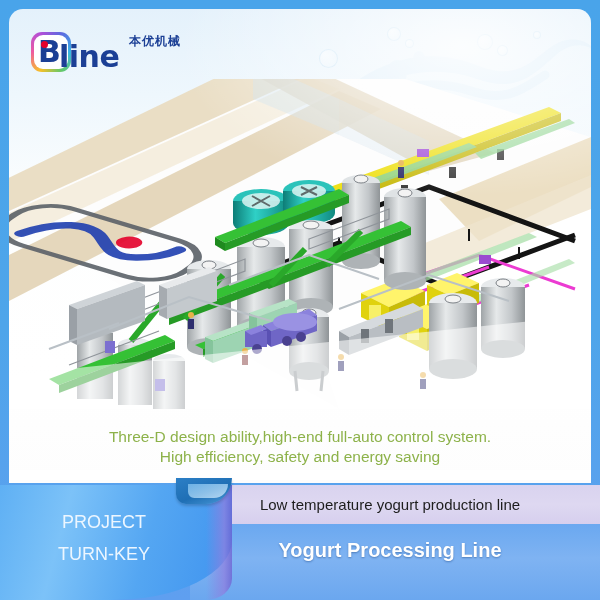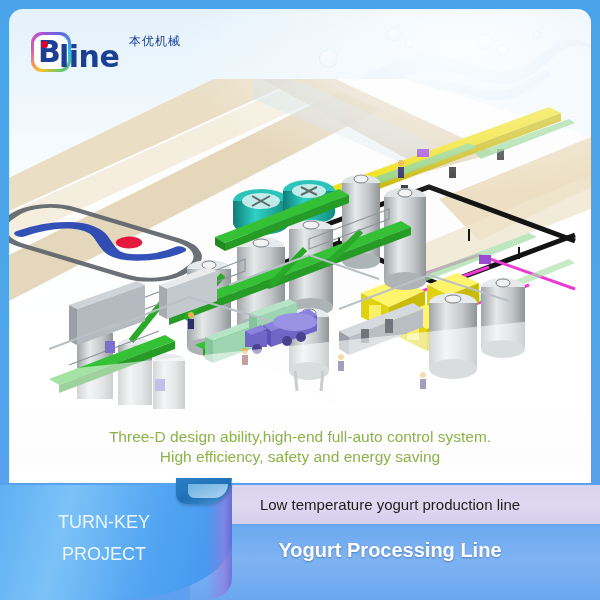--- a/index.html
+++ b/index.html
@@ -41,21 +41,21 @@
   .logo-mark{position:absolute;left:0;top:3px;width:40px;height:40px;border-radius:11px;
     background:conic-gradient(from 210deg,#f6c02a,#ef5aa0,#b14fd8,#5d6ae0,#37b7e8,#63c96a,#f6c02a);
     padding:3px;box-sizing:border-box;}
   .logo-mark-in{width:100%;height:100%;border-radius:9px;background:#ffffff;position:relative;}
   .logo-b{position:absolute;left:4px;top:2px;font-size:30px;line-height:30px;font-weight:bold;
      color:#1b3f95;font-family:"DejaVu Sans",sans-serif;}
   .logo-dot{position:absolute;left:7px;top:6px;width:7px;height:7px;border-radius:50%;background:#e4002b;}
   .logo-word{position:absolute;left:28px;top:10px;font-size:30px;font-weight:bold;letter-spacing:-.5px;
      color:#1b3f95;font-family:"DejaVu Sans",sans-serif;}
   .logo-cn{position:absolute;left:98px;top:4px;font-size:12px;color:#1b3f95;letter-spacing:1px;
-     font-family:"DejaVu Sans",sans-serif;font-weight:normal;}
+     font-family:"DejaVu Sans",sans-serif;font-weight:bold;}
 
   
   .render{position:absolute;left:0;top:70px;width:582px;height:330px;overflow:hidden;}
 
   
   .caption{
     position:absolute;left:0;top:418px;width:582px;text-align:center;
     color:#8db24a;font-size:15.5px;line-height:20px;
   }
   .caption div{white-space:nowrap;}
@@ -462,17 +462,17 @@
     <div class="lav-text">Low temperature yogurt production line</div>
 
     <div class="blue-band"></div>
     <div class="blue-text">Yogurt Processing Line</div>
 
     <div class="ribbon"></div>
     <div class="ribbon-edge"></div>
     <div class="ribbon-fold"></div>
     <div class="ribbon-fold2"></div>
     <div class="ribbon-txt">
+      <div>PROJECT</div>
       <div>TURN-KEY</div>
-      <div>PROJECT</div>
     </div>
   </div>
 </div>
 
 </body></html>

